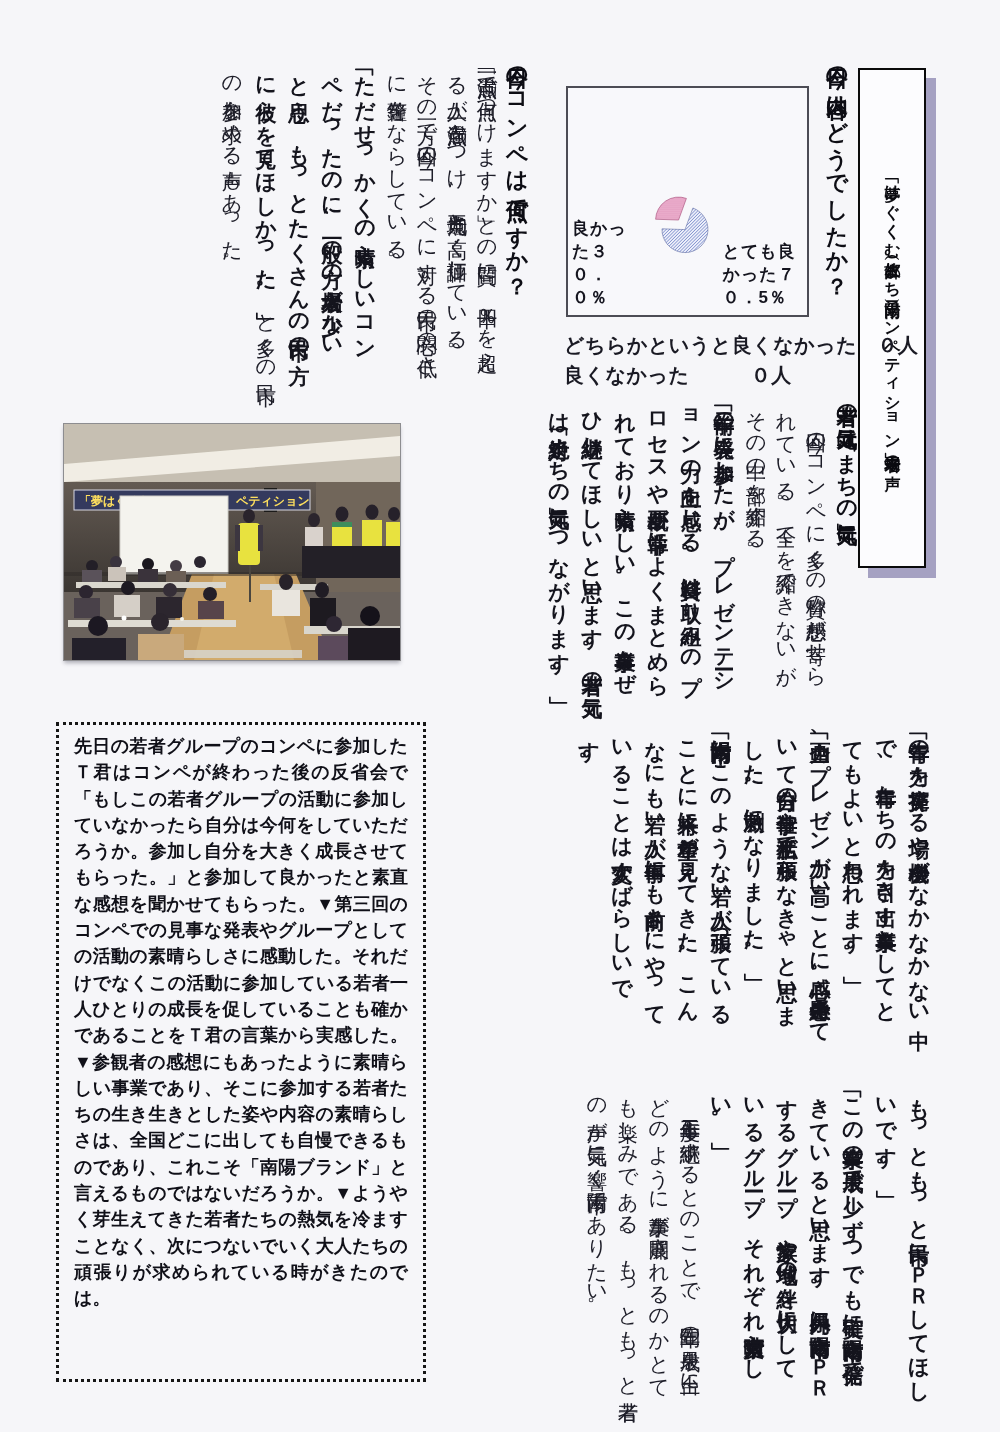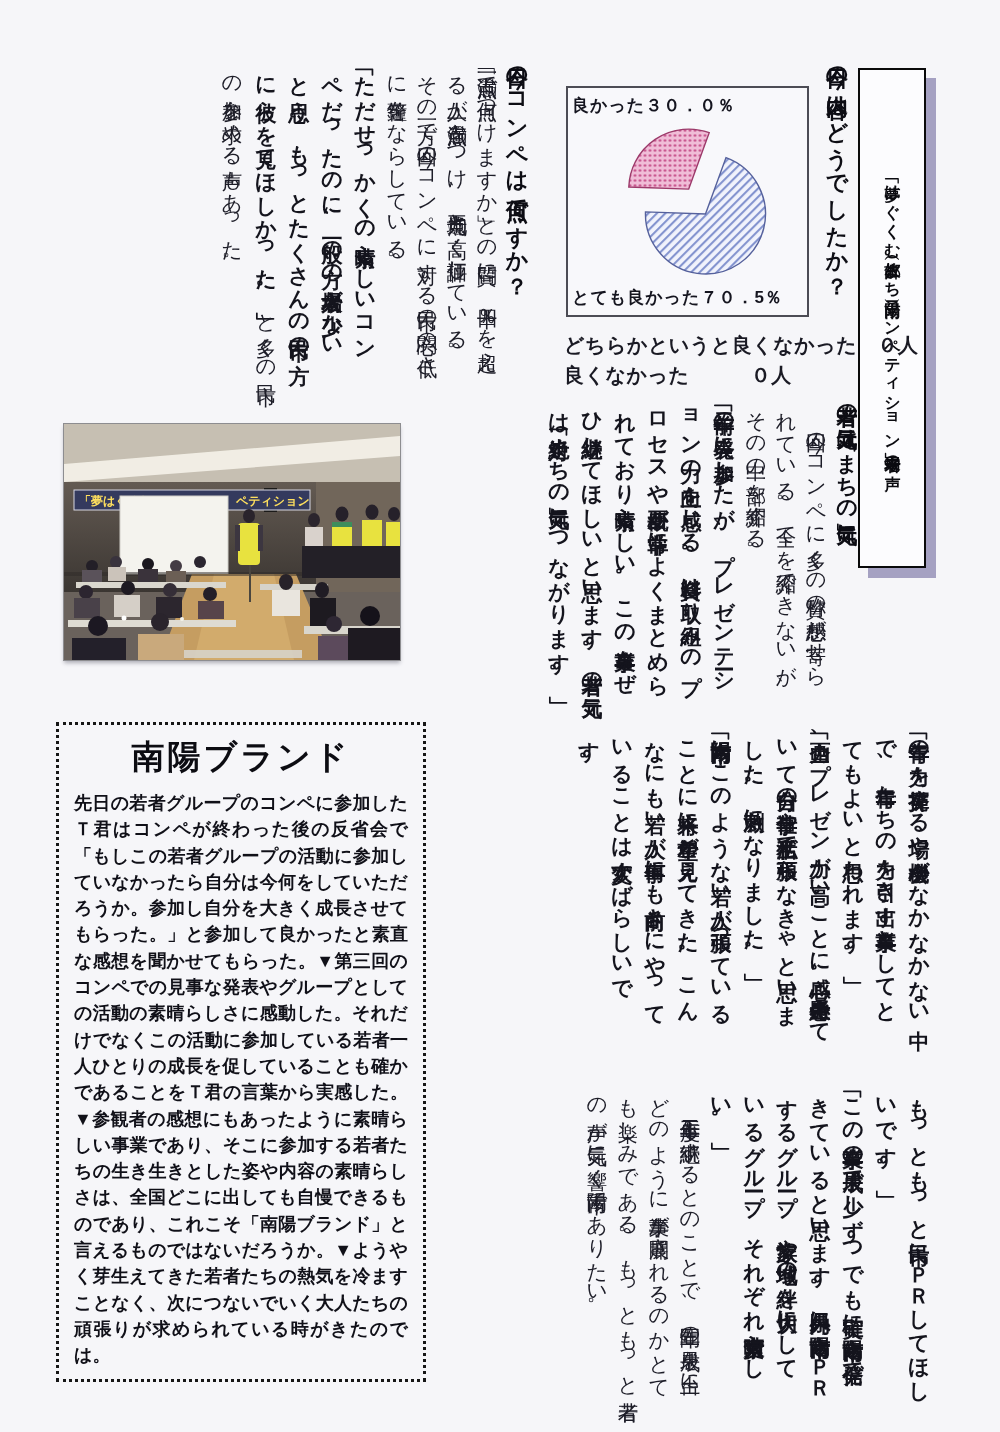--- a/index.html
+++ b/index.html
@@ -18,21 +18,21 @@
              border:2.5px solid #0a0a0a;box-shadow:10px 10px 0 #a5a1c2;display:flex;align-items:center;justify-content:center;}
   .title-box span{writing-mode:vertical-rl;font-weight:800;font-size:16px;letter-spacing:0.6px;color:#0b0b10;
                   font-family:"Liberation Sans","DejaVu Sans",sans-serif;}
 
   #h-survey{left:822px;top:50px;height:310px;font-size:22px;letter-spacing:1px;}
   #h-score{left:502px;top:50px;height:310px;font-size:22px;letter-spacing:1px;}
   #h-voices{left:833px;top:390px;height:322px;font-size:21px;}
 
   
   .pie-panel{position:absolute;left:566px;top:86px;width:243px;height:231px;border:2px solid #4c4c55;
-             display:flex;flex-direction:column;align-items:flex-start;justify-content:space-between;padding:6px 4px;box-sizing:border-box;background:#f8f8fb;}
+             display:flex;flex-direction:row;align-items:flex-end;justify-content:space-between;padding:6px 4px;box-sizing:border-box;background:#f8f8fb;}
   .pie-label{font-size:17px;font-weight:600;letter-spacing:1px;color:#15151f;}
   .pie-note{position:absolute;left:564px;font-size:20px;font-weight:600;color:#1a1a24;letter-spacing:0.5px;}
   #note-1{top:332px;}
   #note-2{top:362px;}
 
   
   .photo{position:absolute;left:64px;top:424px;width:336px;height:236px;outline:1px solid #8d8d90;
          box-shadow:0 3px 4px rgba(40,40,60,.35);background:#555;}
   .photo svg{display:block;width:100%;height:100%;}
 
@@ -181,17 +181,16 @@
     <p class="gothic">「南陽市内にこのような若い人が頑張っていることに将来に希望が見えてきた。こんなにも若い人が何事にも前向きにやっていることは大変すばらしいです。</p>
   </div>
 
   <div class="vtext" id="voices-band2">
     <p class="gothic">もっともっと市民にＰＲしてほしいです。」</p>
     <p class="gothic">「この事業の成果で少しずつでも確実に南陽市を発信できていると思います。県内外に南陽市をＰＲするグループ、家族や地域の絆を大切にしているグループ、それぞれ大変素晴らしい。」</p>
     <p class="serif">　二十三年度も継続するとのことで、三年間の成果を土台にどのように事業が展開されるのかとても楽しみである。もっともっと若者の声が元気に響く南陽市でありたい。</p>
   </div>
 
   <div class="brand-box">
-    <div class="brand-title">南陽ブランド</div>
     <div class="brand-body">先日の若者グループのコンペに参加したＴ君はコンペが終わった後の反省会で「もしこの若者グループの活動に参加していなかったら自分は今何をしていただろうか。参加し自分を大きく成長させてもらった。」と参加して良かったと素直な感想を聞かせてもらった。▼第三回のコンペでの見事な発表やグループとしての活動の素晴らしさに感動した。それだけでなくこの活動に参加している若者一人ひとりの成長を促していることも確かであることをＴ君の言葉から実感した。▼参観者の感想にもあったように素晴らしい事業であり、そこに参加する若者たちの生き生きとした姿や内容の素晴らしさは、全国どこに出しても自慢できるものであり、これこそ「南陽ブランド」と言えるものではないだろうか。▼ようやく芽生えてきた若者たちの熱気を冷ますことなく、次につないでいく大人たちの頑張りが求められている時がきたのでは。</div>
   </div>
 
 </div>
 
 </body></html>

